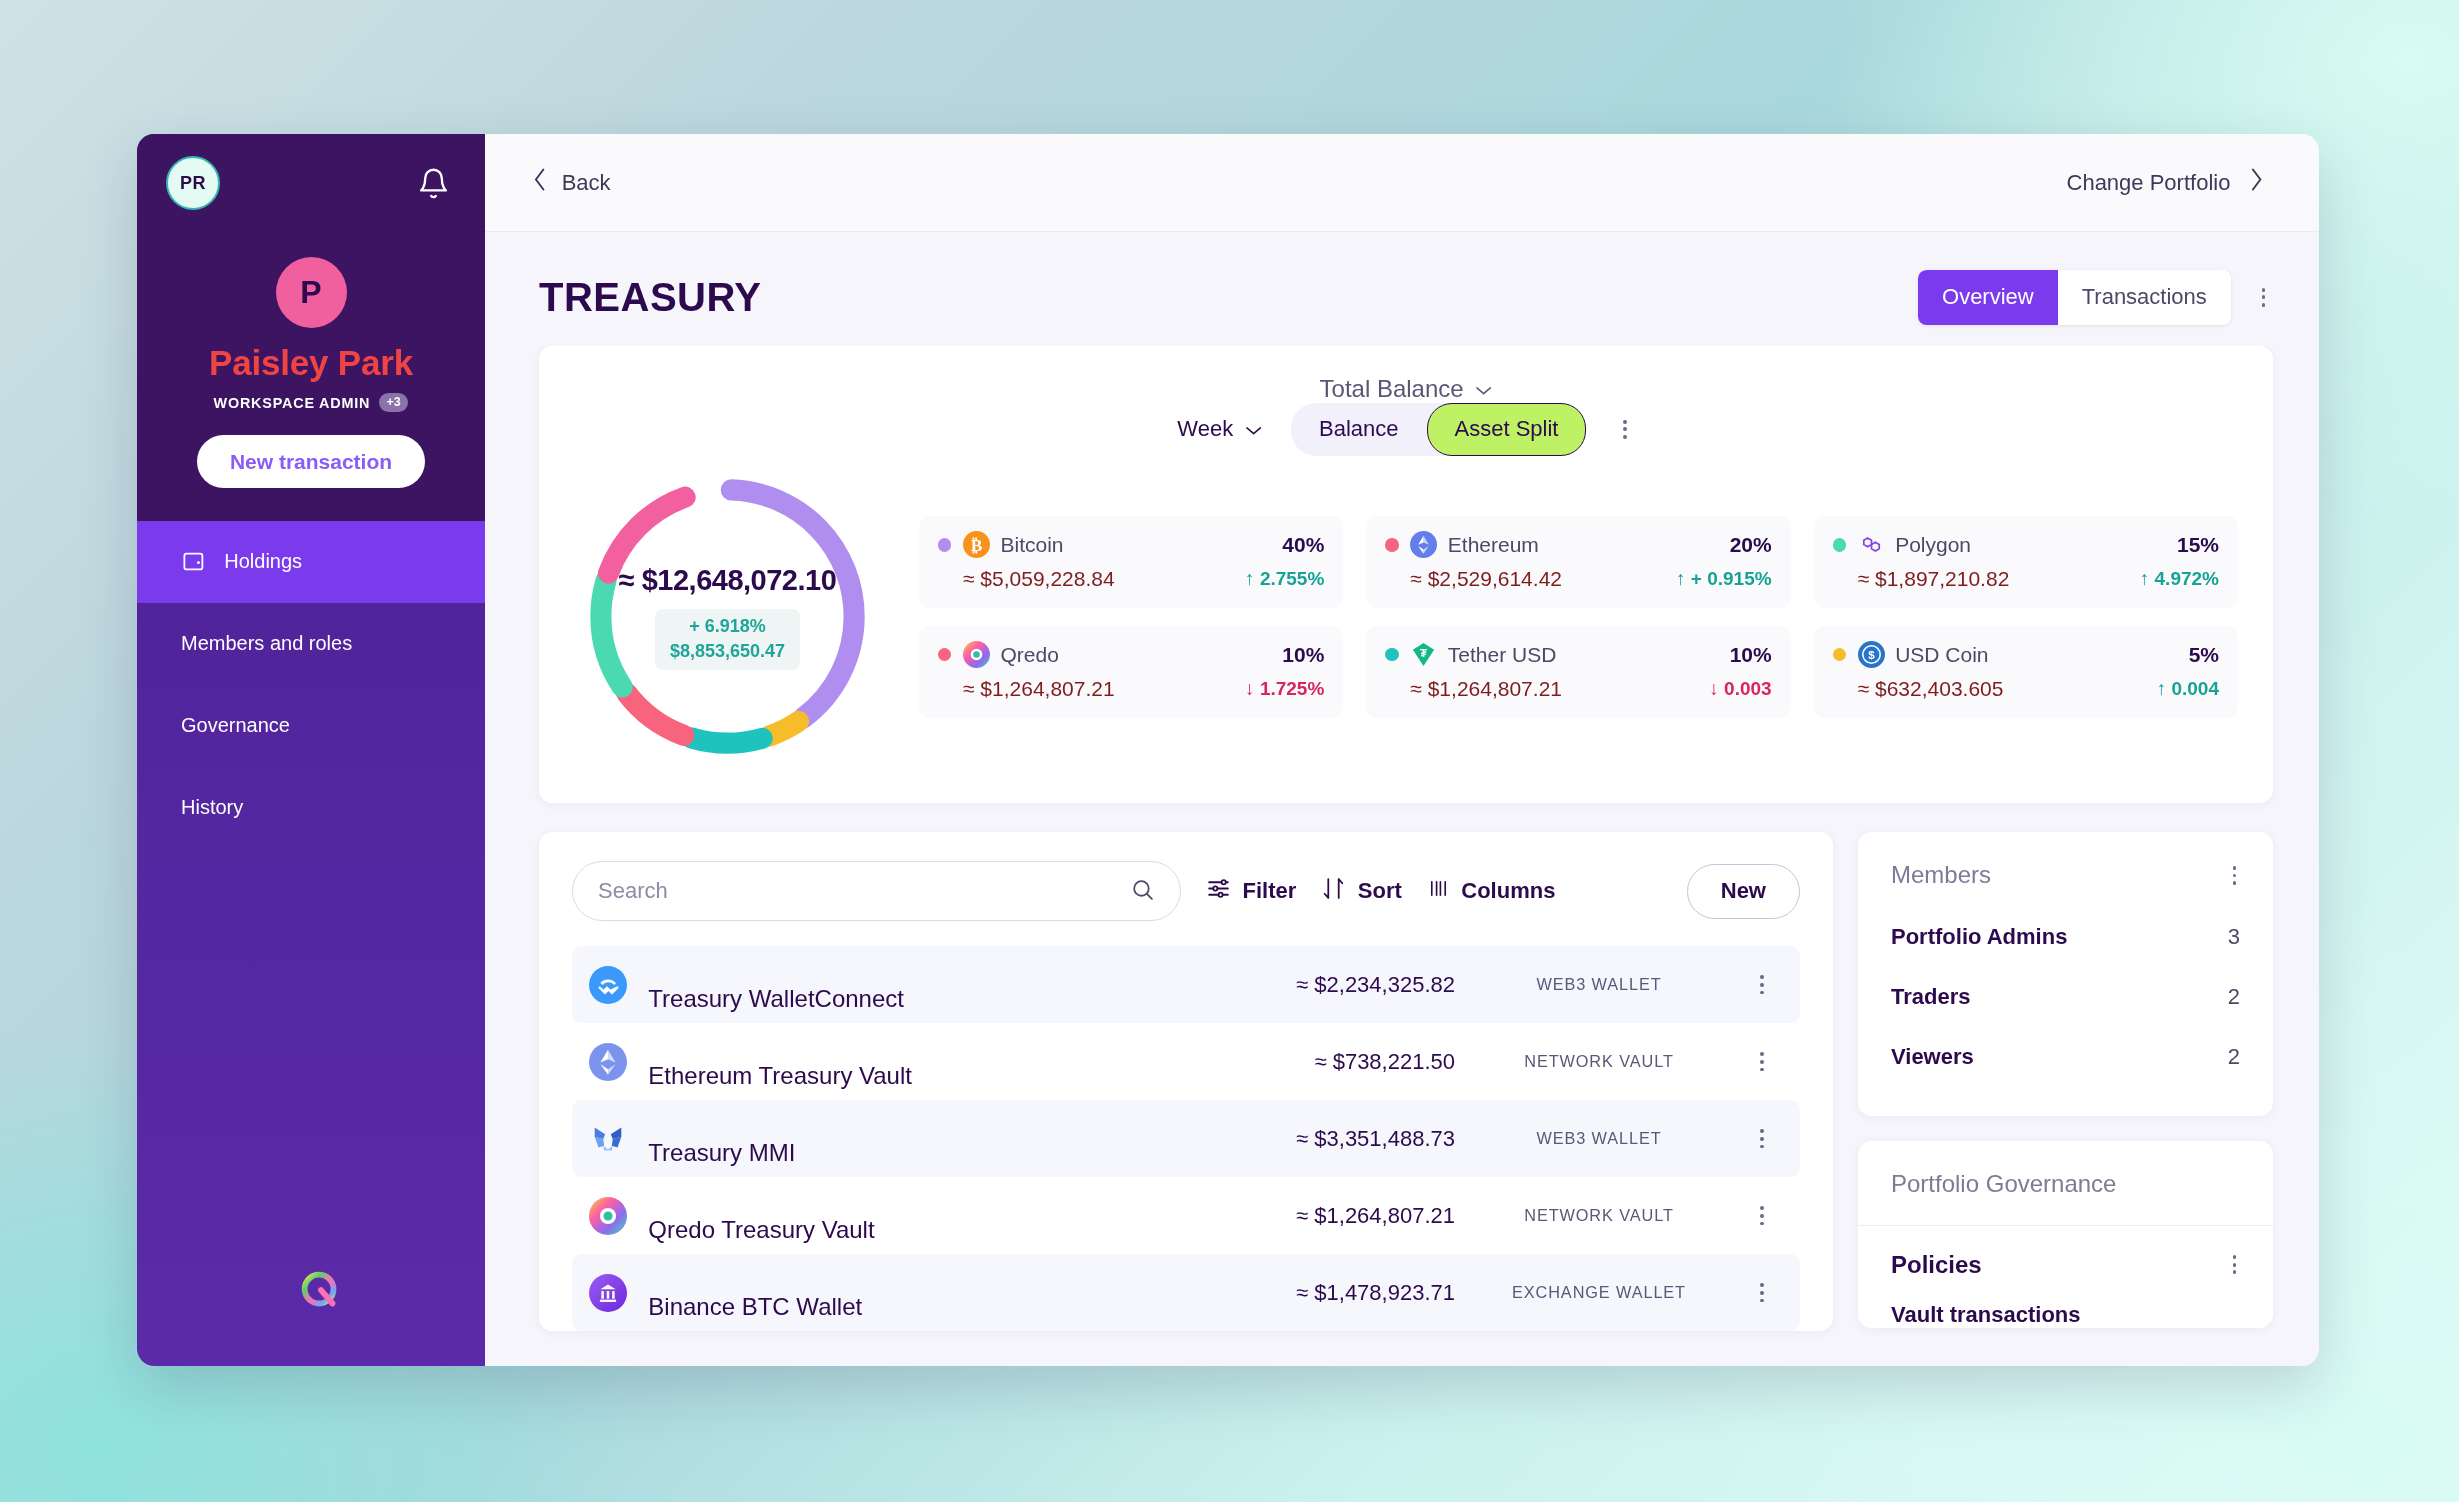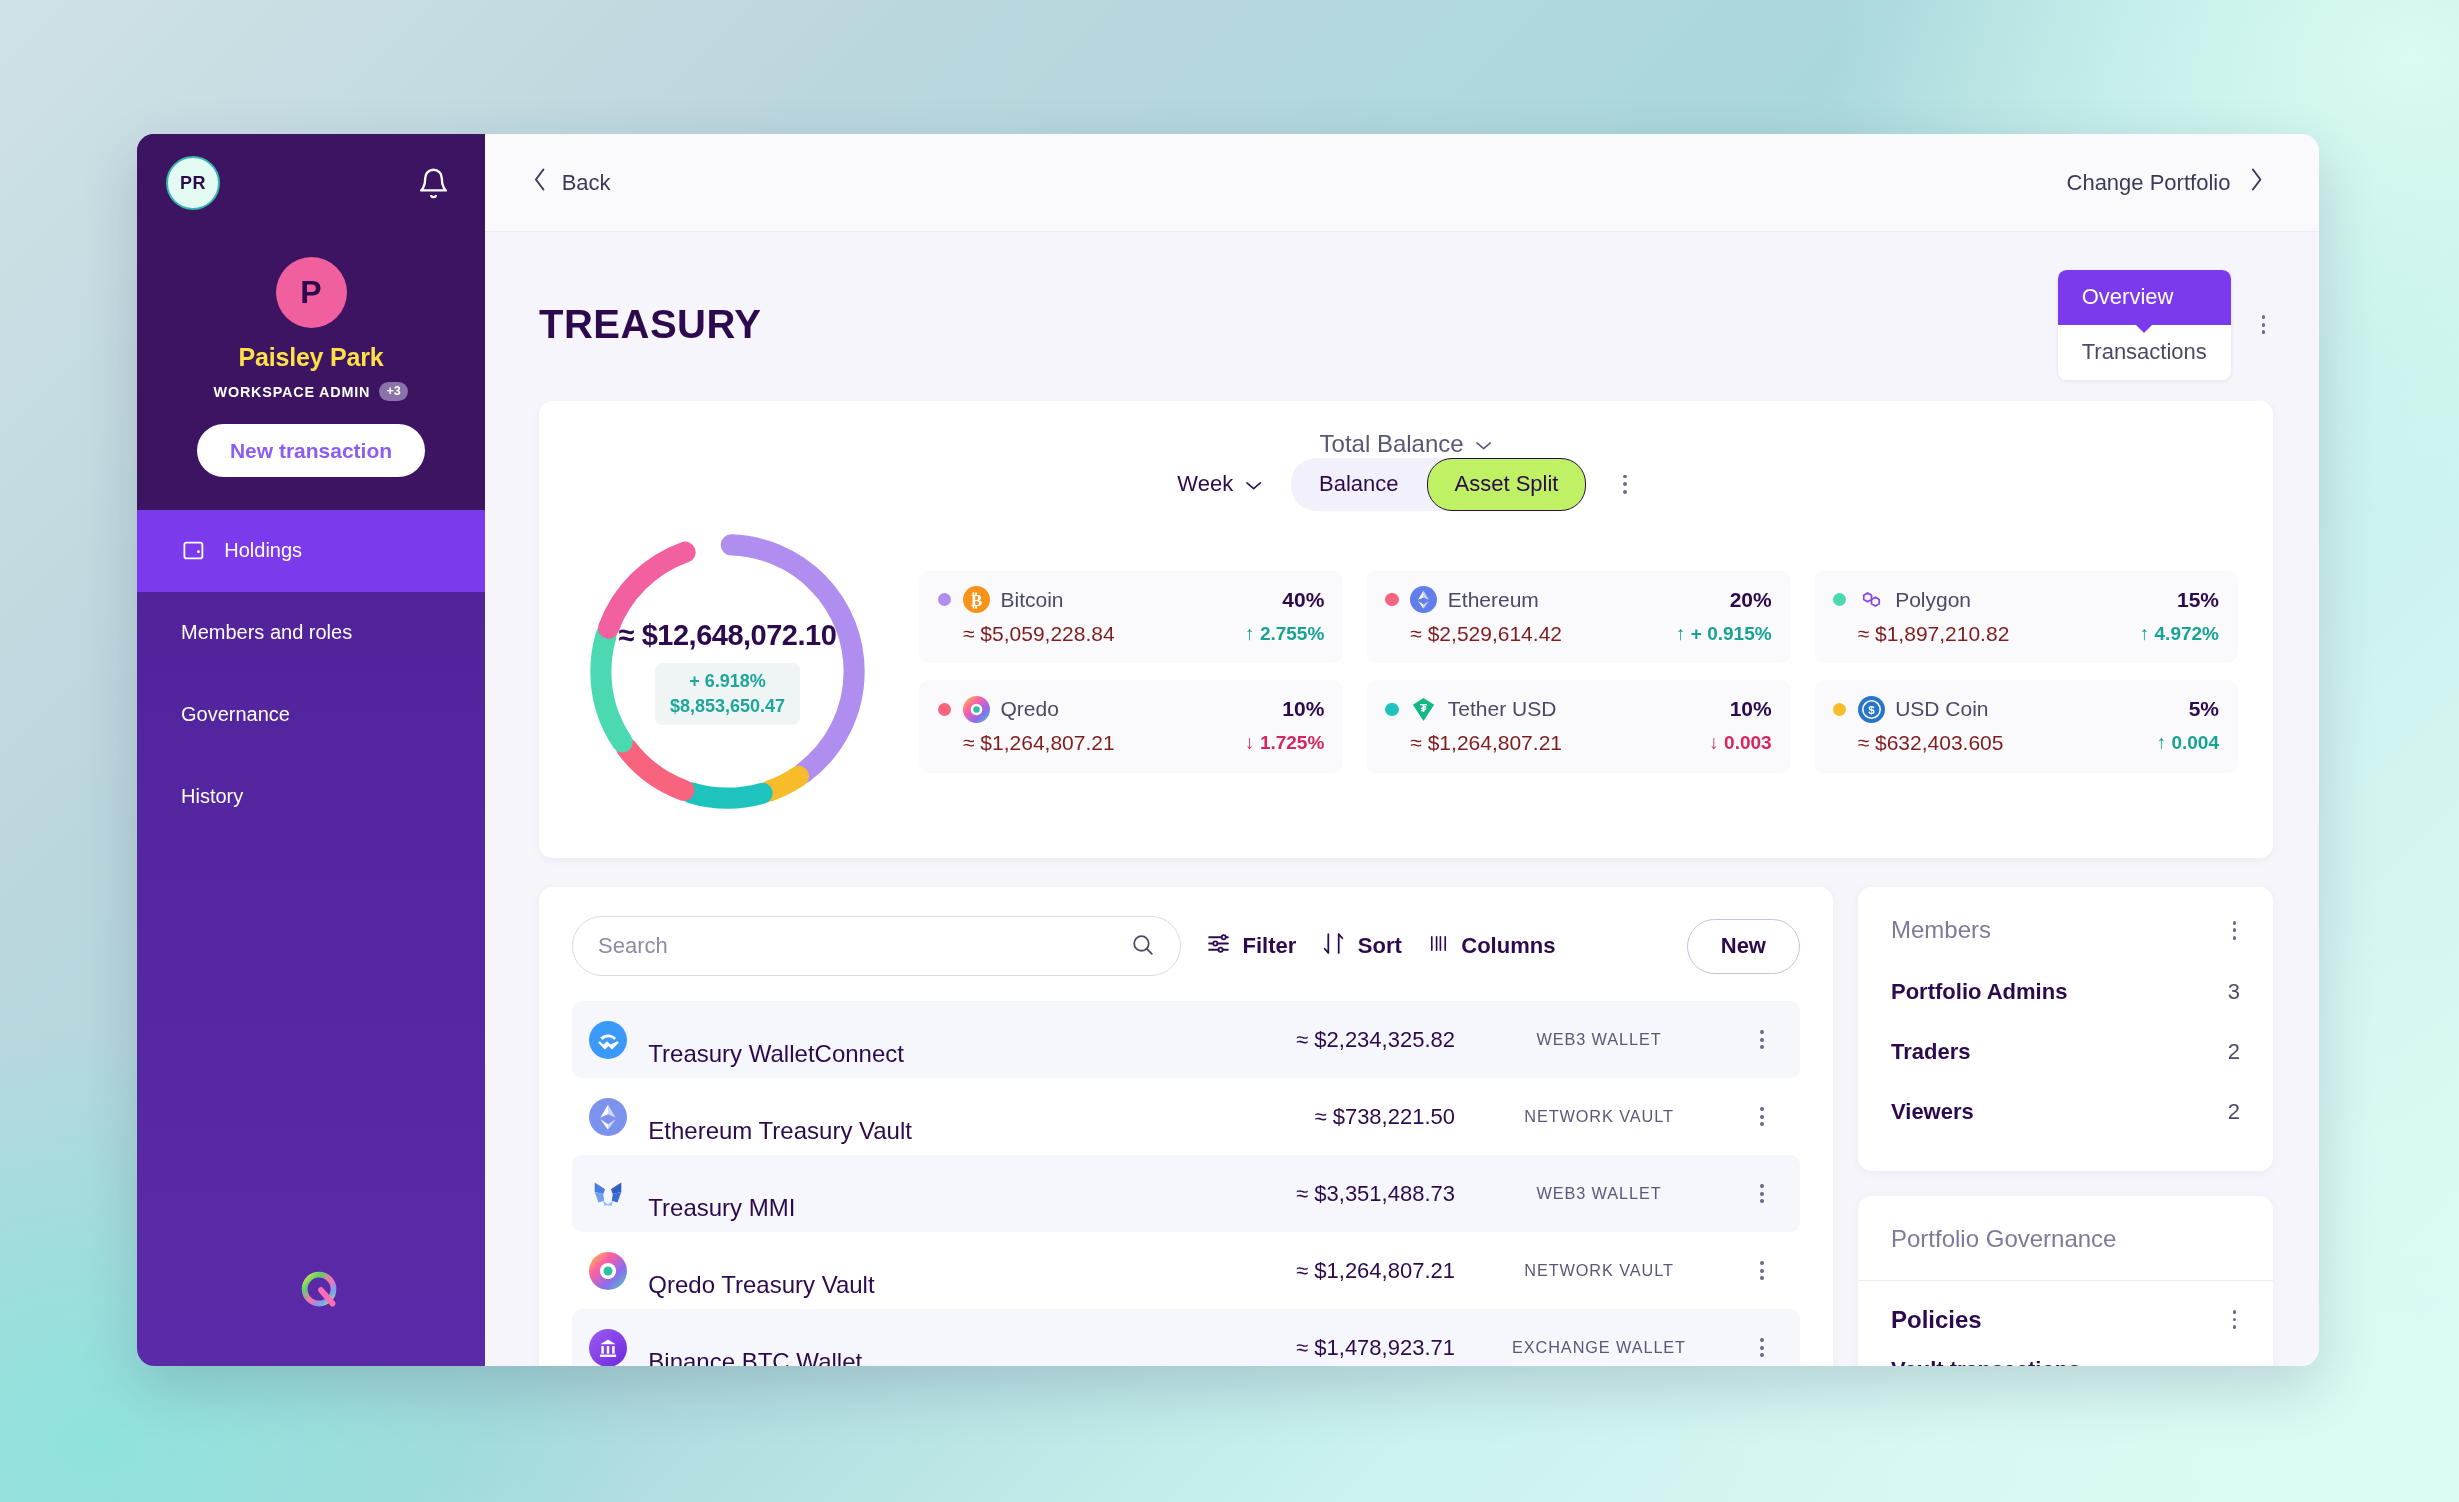--- a/index.html
+++ b/index.html
@@ -55,21 +55,21 @@
     display: flex; flex-direction: column; align-items: center;
   }
   .avatar-big {
     width: 71px; height: 71px; border-radius: 50%;
     background: #f0609f;
     display: flex; align-items: center; justify-content: center;
     font-size: 32px; font-weight: 700; color: #2c0a4d;
   }
   .profile-name {
     margin-top: 15.4px;
-    font-size: 25px; font-weight: 700; color: #fde047; letter-spacing: -0.2px;
+    font-size: 35px; font-weight: 700; color: #ef4444; letter-spacing: -0.2px;
   }
   .profile-role-row {
     margin-top: 9.6px; display: flex; align-items: center; gap: 8.6px;
   }
   .profile-role {
     font-size: 14.4px; font-weight: 700; color: #ffffff; letter-spacing: 0.8px;
   }
   .role-more {
     background: #8a73a8; color: #fff; font-size: 12.5px; font-weight: 700;
     border-radius: 10.6px; padding: 2.9px 7.7px 3.8px; line-height: 1;
@@ -118,21 +118,20 @@
     padding: 38px 46px 21px 54px;
   }
   .page-title {
     font-size: 40px; font-weight: 700; color: #2c0a4d; letter-spacing: 0.5px;
   }
   .head-right { display: flex; align-items: center; gap: 23px; }
   .tabs {
     display: flex; background: #ffffff; border-radius: 8.6px;
     overflow: hidden; position: relative;
     box-shadow: 0 1px 3.8px rgba(60,40,110,.10);
-    flex-direction: column;
   }
   .tab {
     padding: 14.4px 24px; font-size: 22px; color: #4b4a66; cursor: pointer;
     background: #ffffff;
   }
   .tab.active { background: #7c3aed; color: #ffffff; position: relative; }
   .tab.active::after {
     content: ""; position: absolute; left: 50%; bottom: -8.6px;
     transform: translateX(-50%);
     border-left: 9.6px solid transparent; border-right: 9.6px solid transparent;

